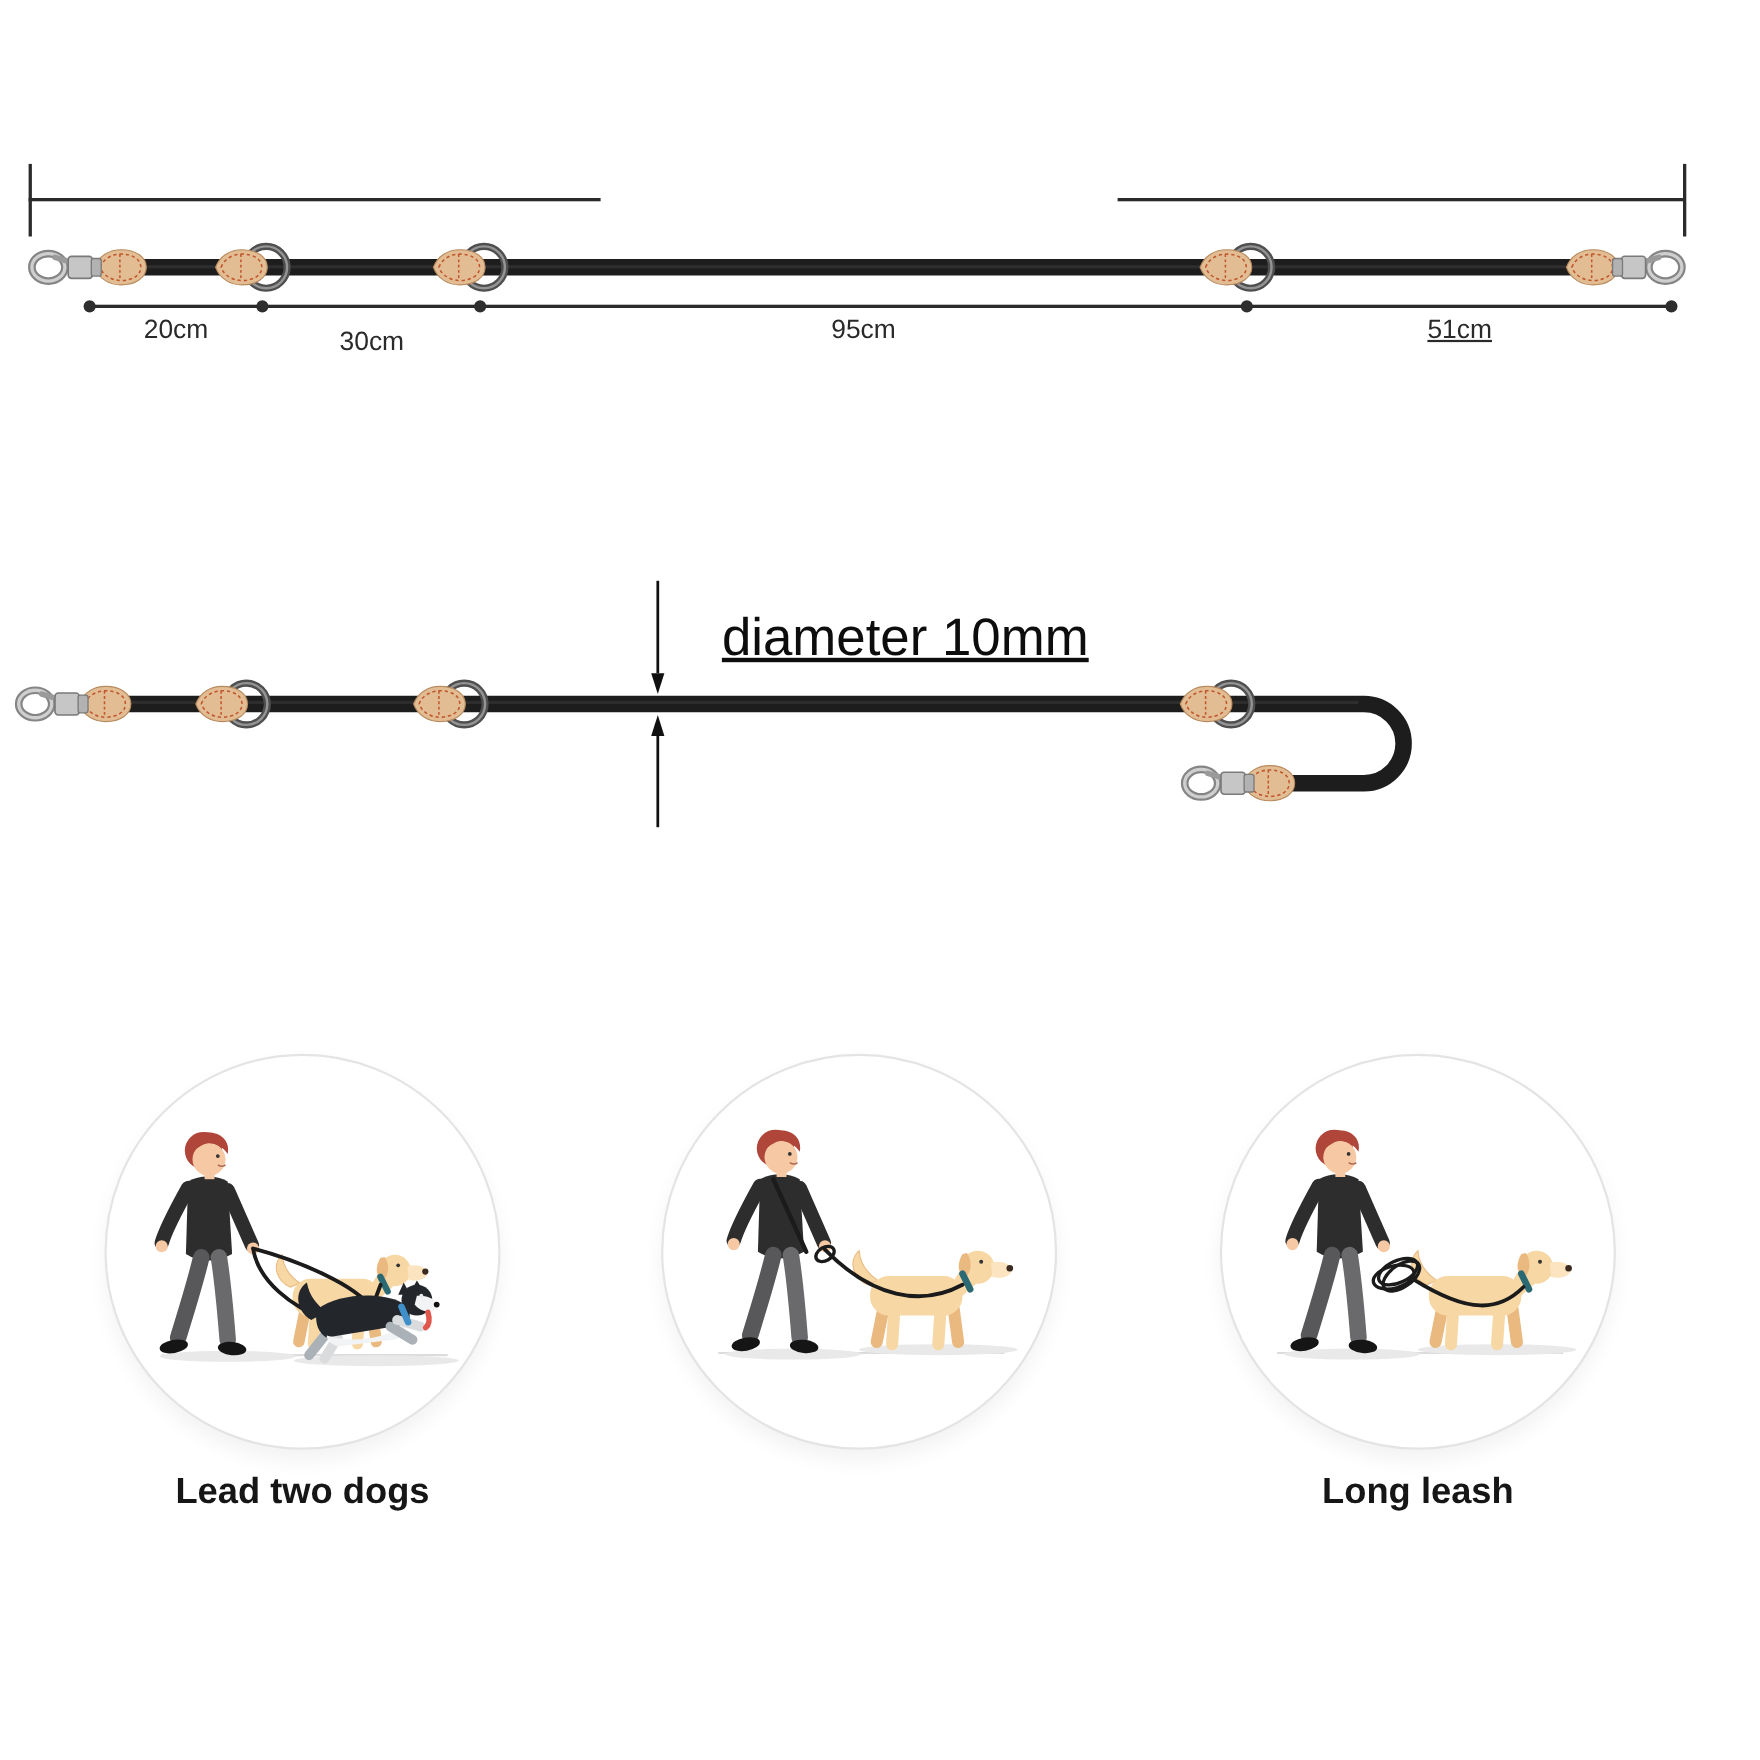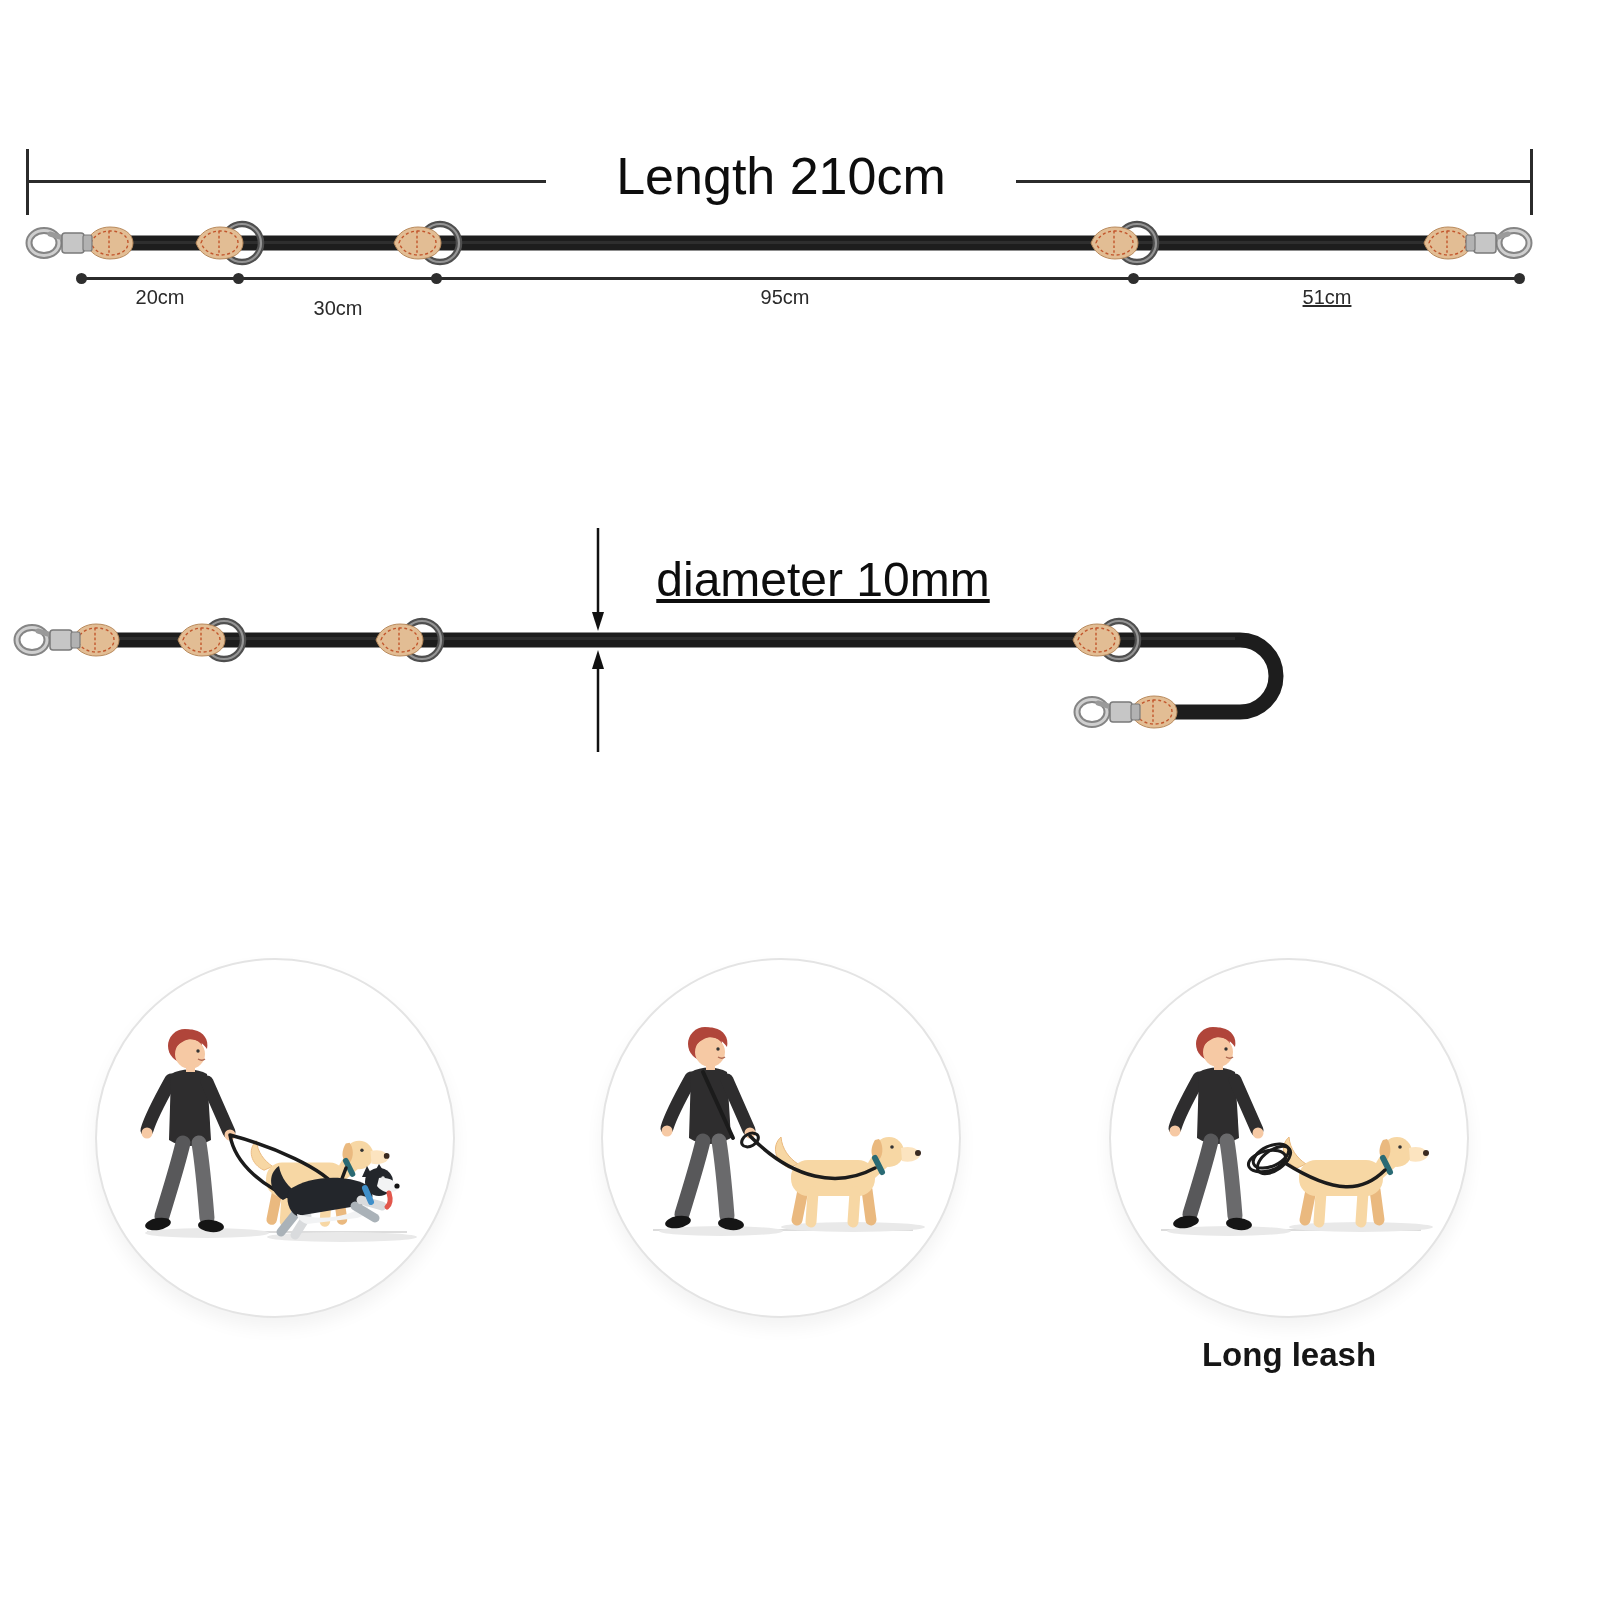--- a/index.html
+++ b/index.html
@@ -3,21 +3,21 @@
 <meta charset="utf-8">
 <style>
   html,body{margin:0;padding:0;background:#ffffff;}
   .canvas{position:relative;width:1600px;height:1600px;background:#ffffff;overflow:hidden;
           font-family:"Liberation Sans", sans-serif;color:#111;}
   .hline{position:absolute;height:3px;background:#2b2b2b;}
   .vtick{position:absolute;width:3px;background:#2b2b2b;}
   .dot{position:absolute;width:11px;height:11px;border-radius:50%;background:#2e2e2e;}
   .big-title{position:absolute;font-size:52px;font-weight:400;text-align:center;color:#0d0d0d;white-space:nowrap;}
   .mid-title{position:absolute;font-size:48px;font-weight:400;text-align:center;color:#0d0d0d;white-space:nowrap;}
-  .seg-label{position:absolute;width:130px;text-align:center;font-size:20px;color:#2a2a2a;}
+  .seg-label{position:absolute;width:130px;text-align:center;font-size:24px;color:#2a2a2a;}
   .circle-card{position:absolute;width:356px;height:356px;border-radius:50%;
                border:2px solid #e4e4e4;background:#ffffff;
                box-shadow:0 10px 18px rgba(0,0,0,0.05);}
   .use-label{position:absolute;width:360px;text-align:center;font-size:33px;font-weight:600;color:#161616;}
   .leash-svg{position:absolute;}
   .defs-holder{position:absolute;width:0;height:0;overflow:hidden;}
 </style>
 </head>
 <body>
 
@@ -87,21 +87,20 @@
       <path d="M110,26 C116,34 127,34 132,28 C130,21 121,17 112,18 Z" fill="#f2f3f4"></path>
       <circle cx="130" cy="26" r="2.6" fill="#111"></circle>
       <path d="M122,33 q3,10 -2,14" stroke="#e2574c" stroke-width="5" fill="none" stroke-linecap="round"></path>
       <circle cx="116" cy="18" r="1.8" fill="#e8e8e8"></circle>
       <path d="M98,28 L104,42" stroke="#3f8fc9" stroke-width="6" stroke-linecap="round"></path>
     </g>
   </svg>
 
   <div class="vtick" style="left:26px;top:149px;height:66px;"></div>
   <div class="hline" style="left:26px;top:180px;width:520px;"></div>
-  <div class="big-title" style="left:556px;top:146px;width:450px;">Length 210cm</div>
   <div class="hline" style="left:1016px;top:180px;width:516px;"></div>
   <div class="vtick" style="left:1530px;top:149px;height:66px;"></div>
 
   <svg class="leash-svg" style="left:18px;top:203px;" width="1530" height="80" viewBox="0 0 1530 80">
     <rect x="100" y="32.5" width="1336" height="15" rx="4" fill="#1d1d1d"></rect>
     <rect x="100" y="38" width="1336" height="3" fill="#3d3d3d" opacity="0.55"></rect>
     <use href="#oring" transform="translate(224,40)"></use>
     <use href="#oring" transform="translate(422,40)"></use>
     <use href="#oring" transform="translate(1119,40)"></use>
     <use href="#sleeve" transform="translate(92,40)"></use>
@@ -187,15 +186,16 @@
       <use href="#dog-gold" transform="translate(168,172)"></use>
       <g stroke="#1b1b1b" fill="none" stroke-linecap="round">
         <ellipse cx="160" cy="196" rx="19" ry="10" transform="rotate(-25 160 196)" stroke-width="3"></ellipse>
         <ellipse cx="156" cy="201" rx="19" ry="10" transform="rotate(-15 156 201)" stroke-width="3"></ellipse>
         <ellipse cx="163" cy="200" rx="19" ry="10" transform="rotate(-35 163 200)" stroke-width="3"></ellipse>
         <path d="M174,203 C225,235 252,232 274,210" stroke-width="3.5"></path>
       </g>
     </svg>
   </div>
 
+  <div class="use-label" style="left:95px;top:1336px;">Lead two dogs</div>
   <div class="use-label" style="left:1109px;top:1336px;">Long leash</div>
 
 </div>
 
 </body></html>

